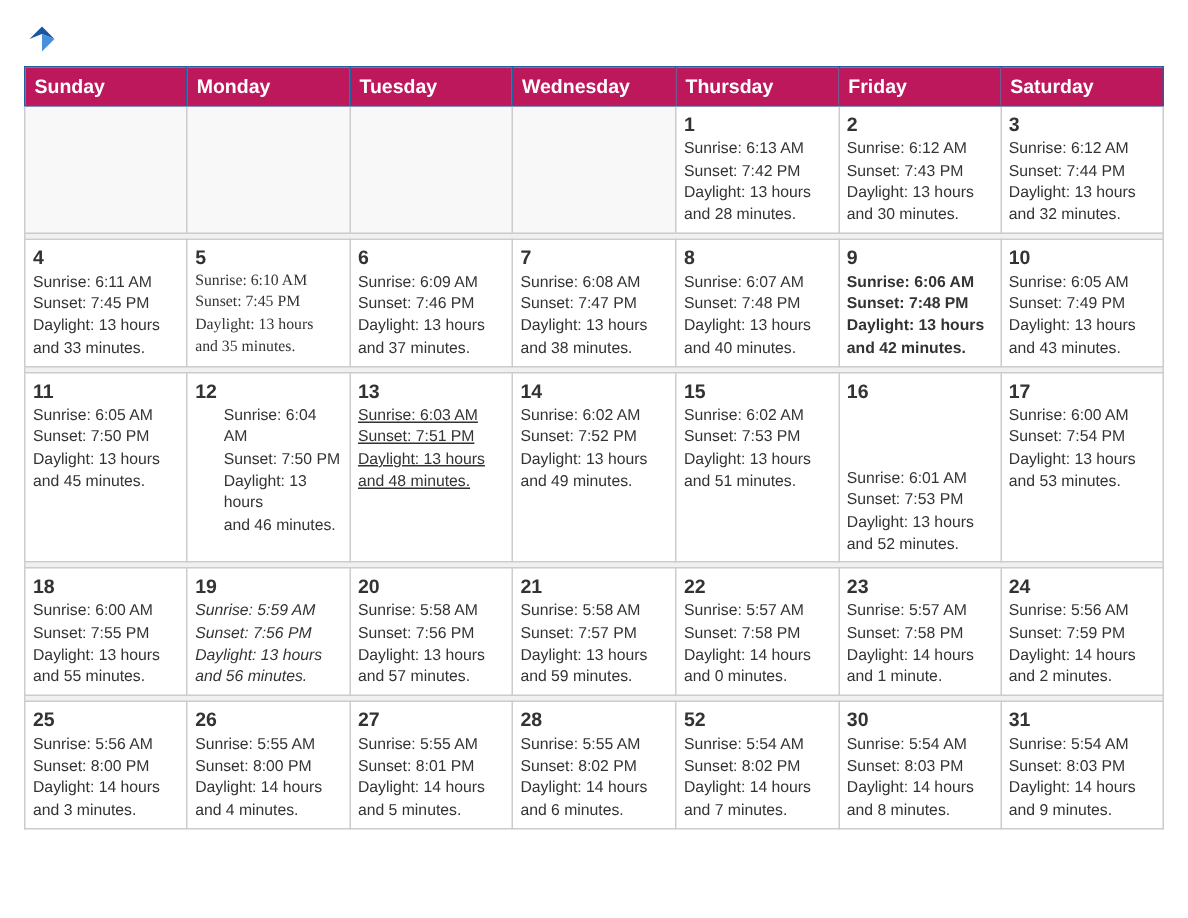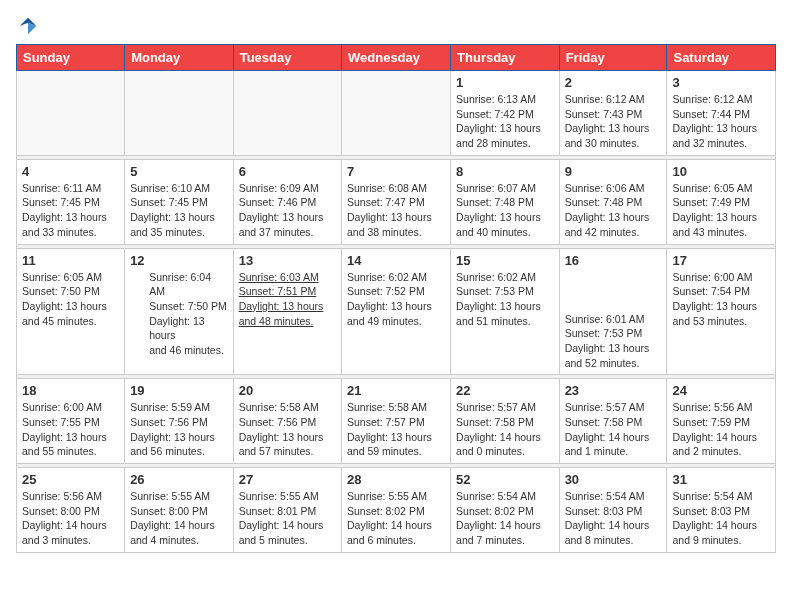--- a/index.html
+++ b/index.html
@@ -52,21 +52,21 @@
       font-size: 15px;
       color: #333;
       font-weight: normal;
     }
     .calendar {
       width: 100%;
       border-collapse: collapse;
       border: 1px solid #ccc;
     }
     .calendar th {
-      background-color: #ef4444;
+      background-color: #be185d;
       color: white;
       text-align: left;
       padding: 5px 6px;
       font-size: 13px;
       border: 1px solid #2060a0;
     }
     .calendar td {
       vertical-align: top;
       border: 1px solid #ccc;
       padding: 4px 5px;
@@ -160,21 +160,21 @@
       <tr class="week-row">
         <td>
           <div class="day-number">4</div>
           <div class="day-info" style="white-space: pre-line;">Sunrise: 6:11 AM
 Sunset: 7:45 PM
 Daylight: 13 hours
 and 33 minutes.</div>
         </td>
         <td>
           <div class="day-number">5</div>
-          <div class="day-info" style="white-space: pre-line;">Sunrise: 6:10 AM
+          <div class="day-info" style="white-space: pre-line; font-family: Liberation Serif, serif;">Sunrise: 6:10 AM
 Sunset: 7:45 PM
 Daylight: 13 hours
 and 35 minutes.</div>
         </td>
         <td>
           <div class="day-number">6</div>
           <div class="day-info" style="white-space: pre-line;">Sunrise: 6:09 AM
 Sunset: 7:46 PM
 Daylight: 13 hours
 and 37 minutes.</div>
@@ -188,21 +188,21 @@
         </td>
         <td>
           <div class="day-number">8</div>
           <div class="day-info" style="white-space: pre-line;">Sunrise: 6:07 AM
 Sunset: 7:48 PM
 Daylight: 13 hours
 and 40 minutes.</div>
         </td>
         <td>
           <div class="day-number">9</div>
-          <div class="day-info" style="white-space: pre-line;">Sunrise: 6:06 AM
+          <div class="day-info" style="white-space: pre-line; font-weight: bold;">Sunrise: 6:06 AM
 Sunset: 7:48 PM
 Daylight: 13 hours
 and 42 minutes.</div>
         </td>
         <td>
           <div class="day-number">10</div>
           <div class="day-info" style="white-space: pre-line;">Sunrise: 6:05 AM
 Sunset: 7:49 PM
 Daylight: 13 hours
 and 43 minutes.</div>
@@ -268,21 +268,21 @@
       <tr class="week-row">
         <td>
           <div class="day-number">18</div>
           <div class="day-info" style="white-space: pre-line;">Sunrise: 6:00 AM
 Sunset: 7:55 PM
 Daylight: 13 hours
 and 55 minutes.</div>
         </td>
         <td>
           <div class="day-number">19</div>
-          <div class="day-info" style="white-space: pre-line;">Sunrise: 5:59 AM
+          <div class="day-info" style="white-space: pre-line; font-style: italic;">Sunrise: 5:59 AM
 Sunset: 7:56 PM
 Daylight: 13 hours
 and 56 minutes.</div>
         </td>
         <td>
           <div class="day-number">20</div>
           <div class="day-info" style="white-space: pre-line;">Sunrise: 5:58 AM
 Sunset: 7:56 PM
 Daylight: 13 hours
 and 57 minutes.</div>

